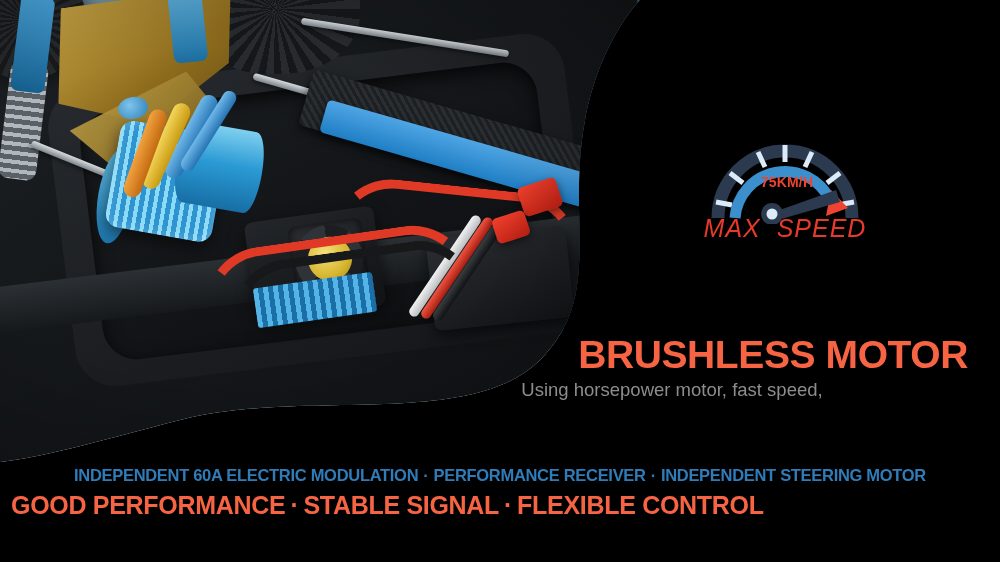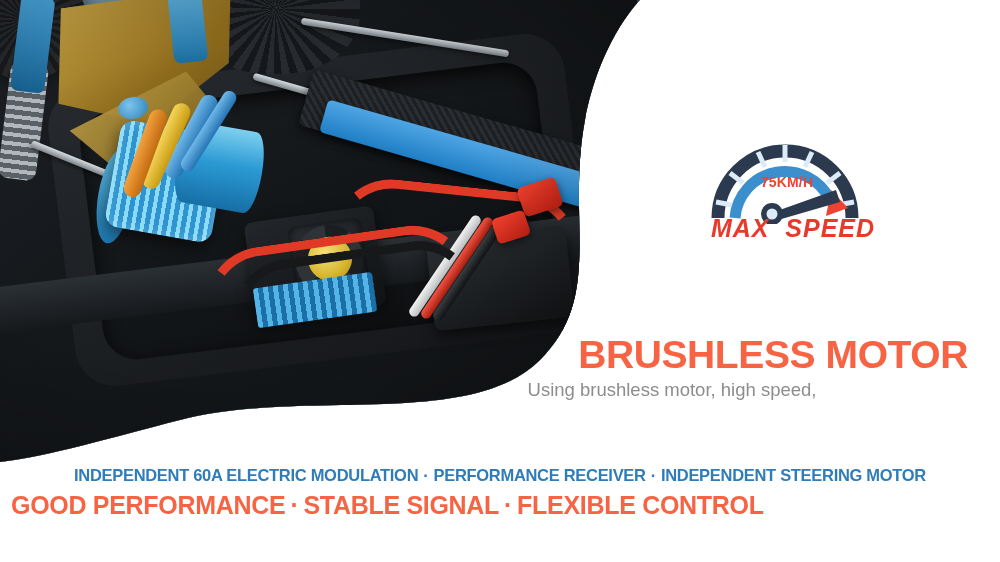--- a/index.html
+++ b/index.html
@@ -1,21 +1,21 @@
 <!DOCTYPE html>
 <html><head>
 <meta charset="utf-8">
 <style>
   html,body{margin:0;padding:0;}
   body{
     width:1000px;height:562px;overflow:hidden;
     font-family:"Liberation Sans", sans-serif;
     background:#dcebf8;
   }
-  .stage{position:relative;width:1000px;height:562px;background:#ffffff;overflow:hidden;}
+  .stage{position:relative;width:1000px;height:562px;background:#000000;overflow:hidden;}
 
   
   .photo-wrap{
     position:absolute;left:0;top:0;width:660px;height:470px;
     -webkit-clip-path:path("M0,0 L640,0 C640,0 600,40 585,120 C566,222 604,296 540,360 C470,430 300,388 180,420 C110,438 50,456 0,462 Z");
     clip-path:path("M0,0 L640,0 C640,0 600,40 585,120 C566,222 604,296 540,360 C470,430 300,388 180,420 C110,438 50,456 0,462 Z");
   }
   .photo{position:absolute;inset:0;background:#37444c;overflow:hidden;}
 
   
@@ -146,22 +146,22 @@
 
   .vignette{position:absolute;inset:0;
     background:radial-gradient(ellipse at 35% 45%,rgba(0,0,0,0) 45%,rgba(0,0,0,.35) 100%);}
 
   
   .badge{position:absolute;left:690px;top:132px;width:190px;height:120px;}
   .badge svg{display:block;}
   .kmh{position:absolute;left:57px;top:42px;width:80px;text-align:center;
     font-size:14px;font-weight:bold;color:#ee4332;letter-spacing:.2px;
     font-family:"Liberation Sans", sans-serif;}
-  .maxspeed{position:absolute;left:8px;top:82px;width:190px;text-align:center;
-    font-size:25px;font-weight:bold;font-style:italic;color:#e8392b;
+  .maxspeed{position:absolute;left:0;top:82px;width:190px;text-align:center;
+    font-size:25px;font-weight:normal;font-style:italic;color:#e8392b;
     letter-spacing:1px;font-family:"Liberation Sans", sans-serif;}
 
   
   .title{position:absolute;right:32px;top:335px;
     font-size:39px;font-weight:bold;color:#f76444;letter-spacing:-.4px;
     line-height:1;text-align:right;white-space:nowrap;}
   .para{position:absolute;right:48px;top:378px;width:560px;
     text-align:center;color:#8d8d8d;font-size:18.5px;line-height:1.28;}
   .para div{white-space:nowrap;}
 
@@ -266,21 +266,21 @@
       <circle cx="82" cy="82" r="11" fill="#2b3a4e"></circle>
       <circle cx="82" cy="82" r="5.5" fill="#dcebf8"></circle>
     </svg>
     <div class="kmh">75KM/H</div>
     <div class="maxspeed"><span>MAX</span>&nbsp;&nbsp;<span>SPEED</span></div>
   </div>
 
   <div class="title">BRUSHLESS MOTOR</div>
 
   <div class="para">
-    <div>Using brushless motor, high speed,</div>
+    <div>Using horsepower motor, fast speed,</div>
   </div>
 
   <div class="line-blue">
     <span>INDEPENDENT 60A ELECTRIC MODULATION</span><span class="sep">·</span><span>PERFORMANCE RECEIVER</span><span class="sep">·</span><span>INDEPENDENT STEERING MOTOR</span>
   </div>
 
   <div class="line-orange">
     <span>GOOD PERFORMANCE</span><span class="sep">·</span><span>STABLE SIGNAL</span><span class="sep">·</span><span>FLEXIBLE CONTROL</span>
   </div>
 

